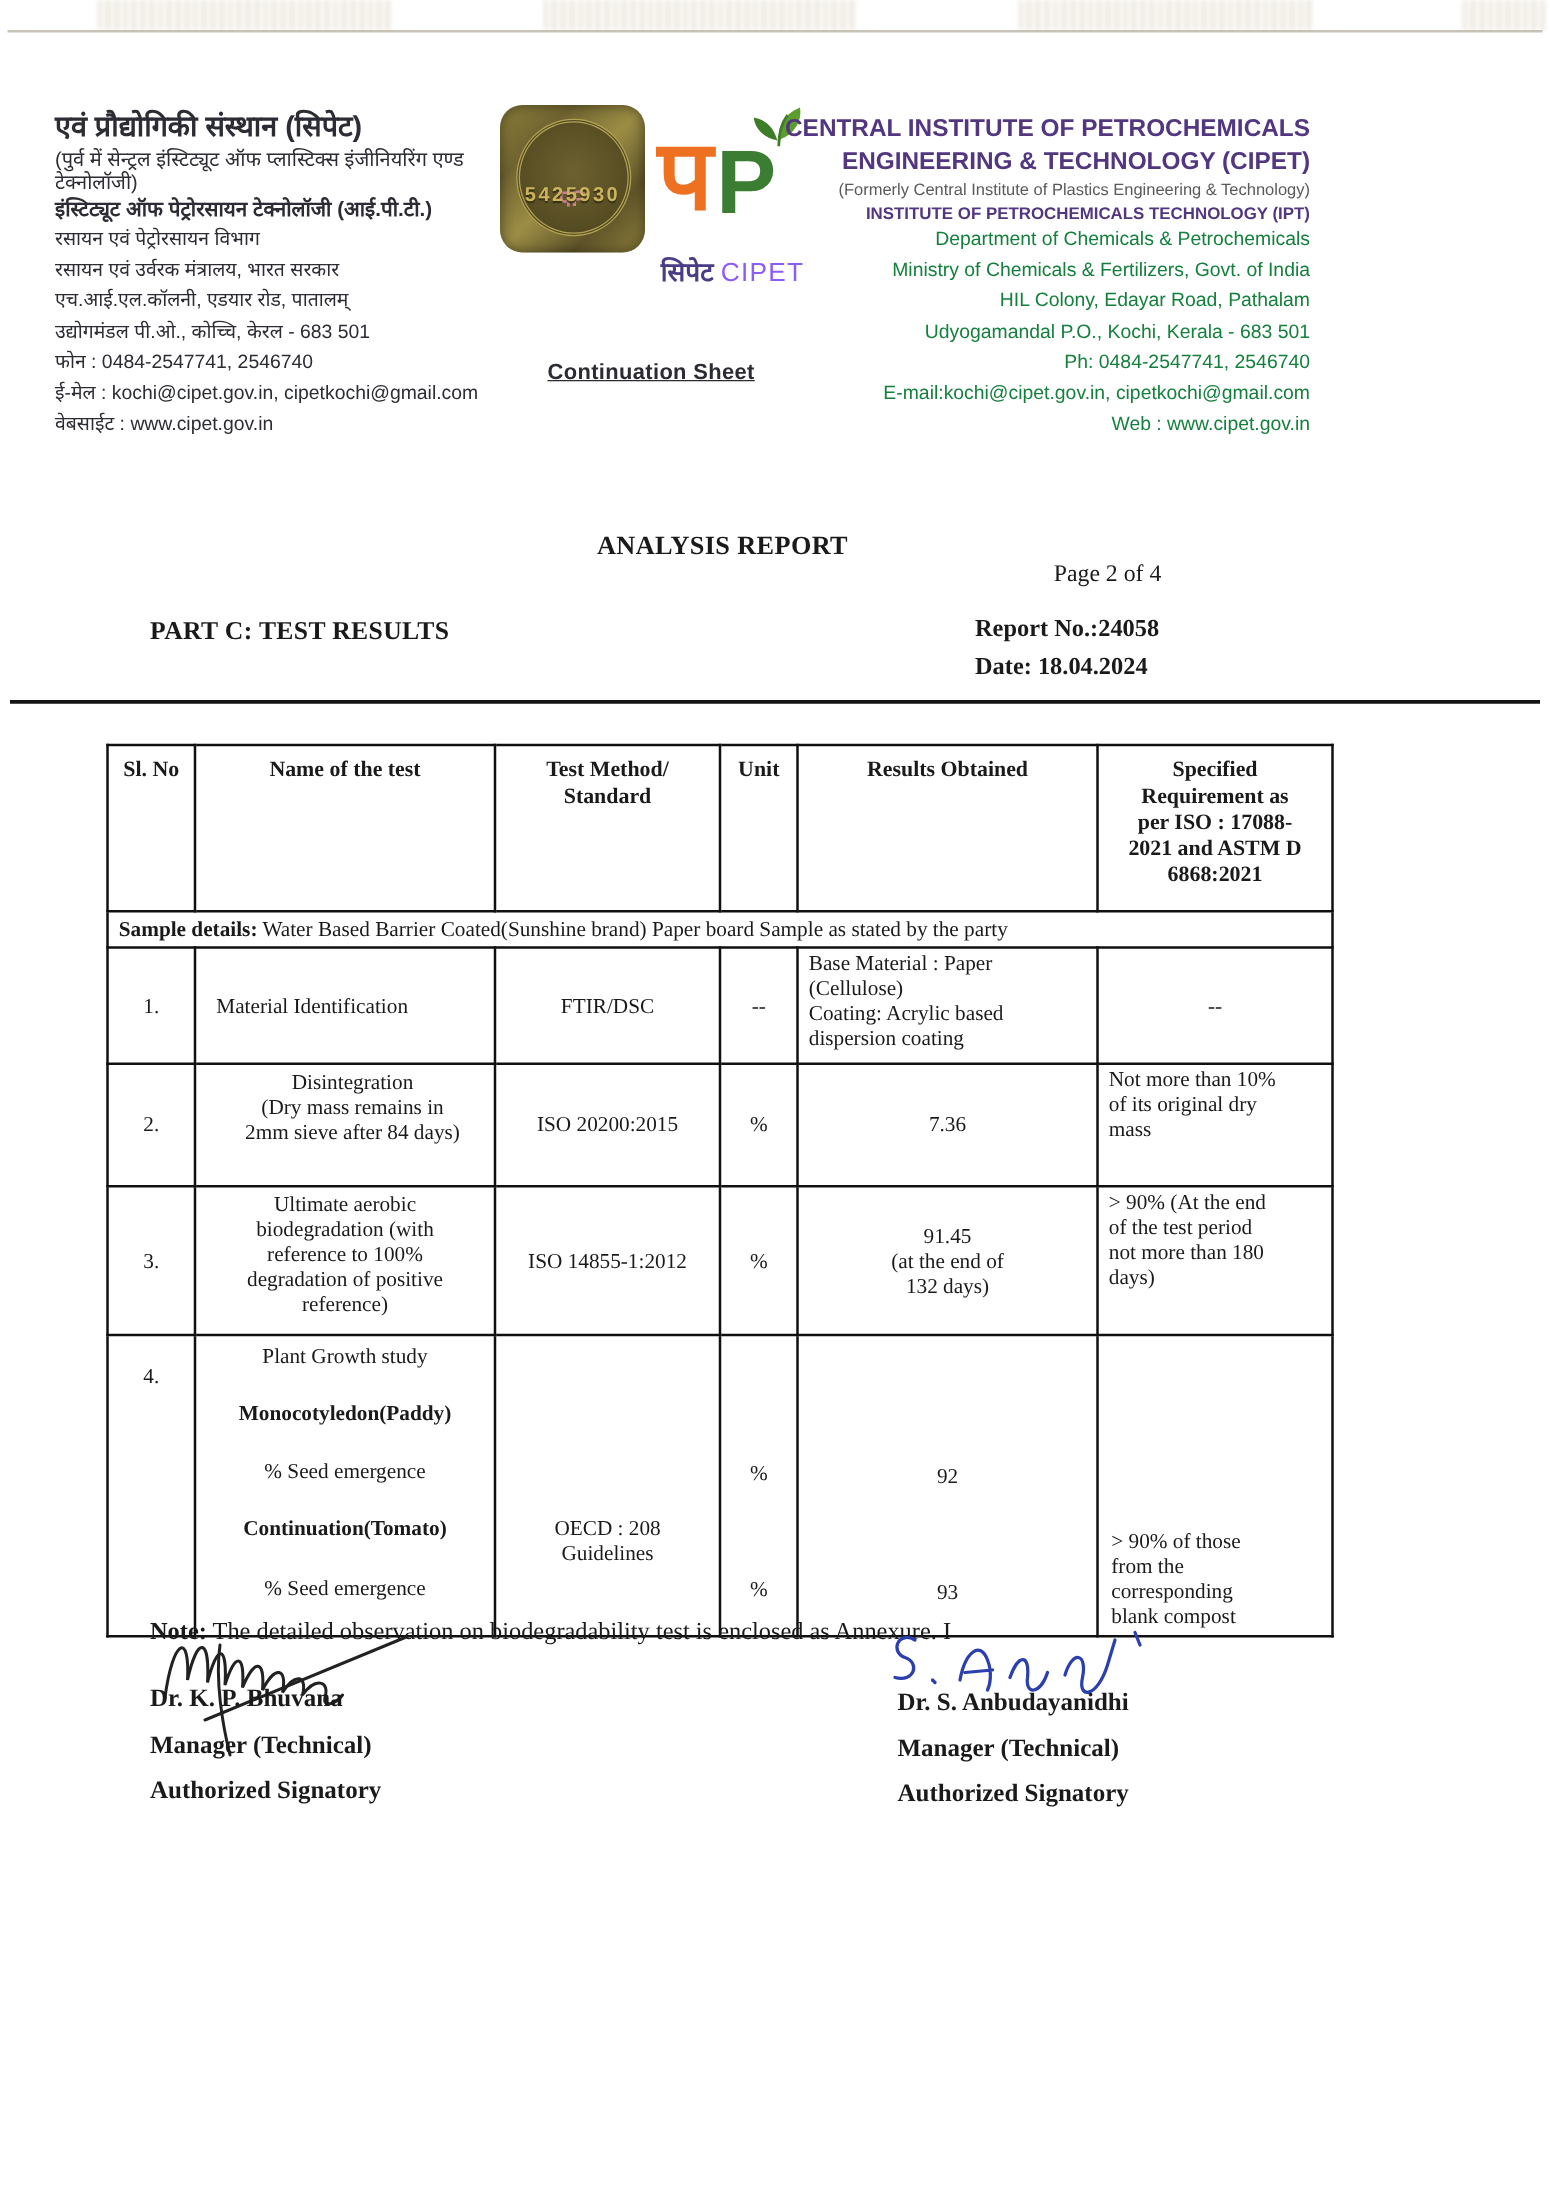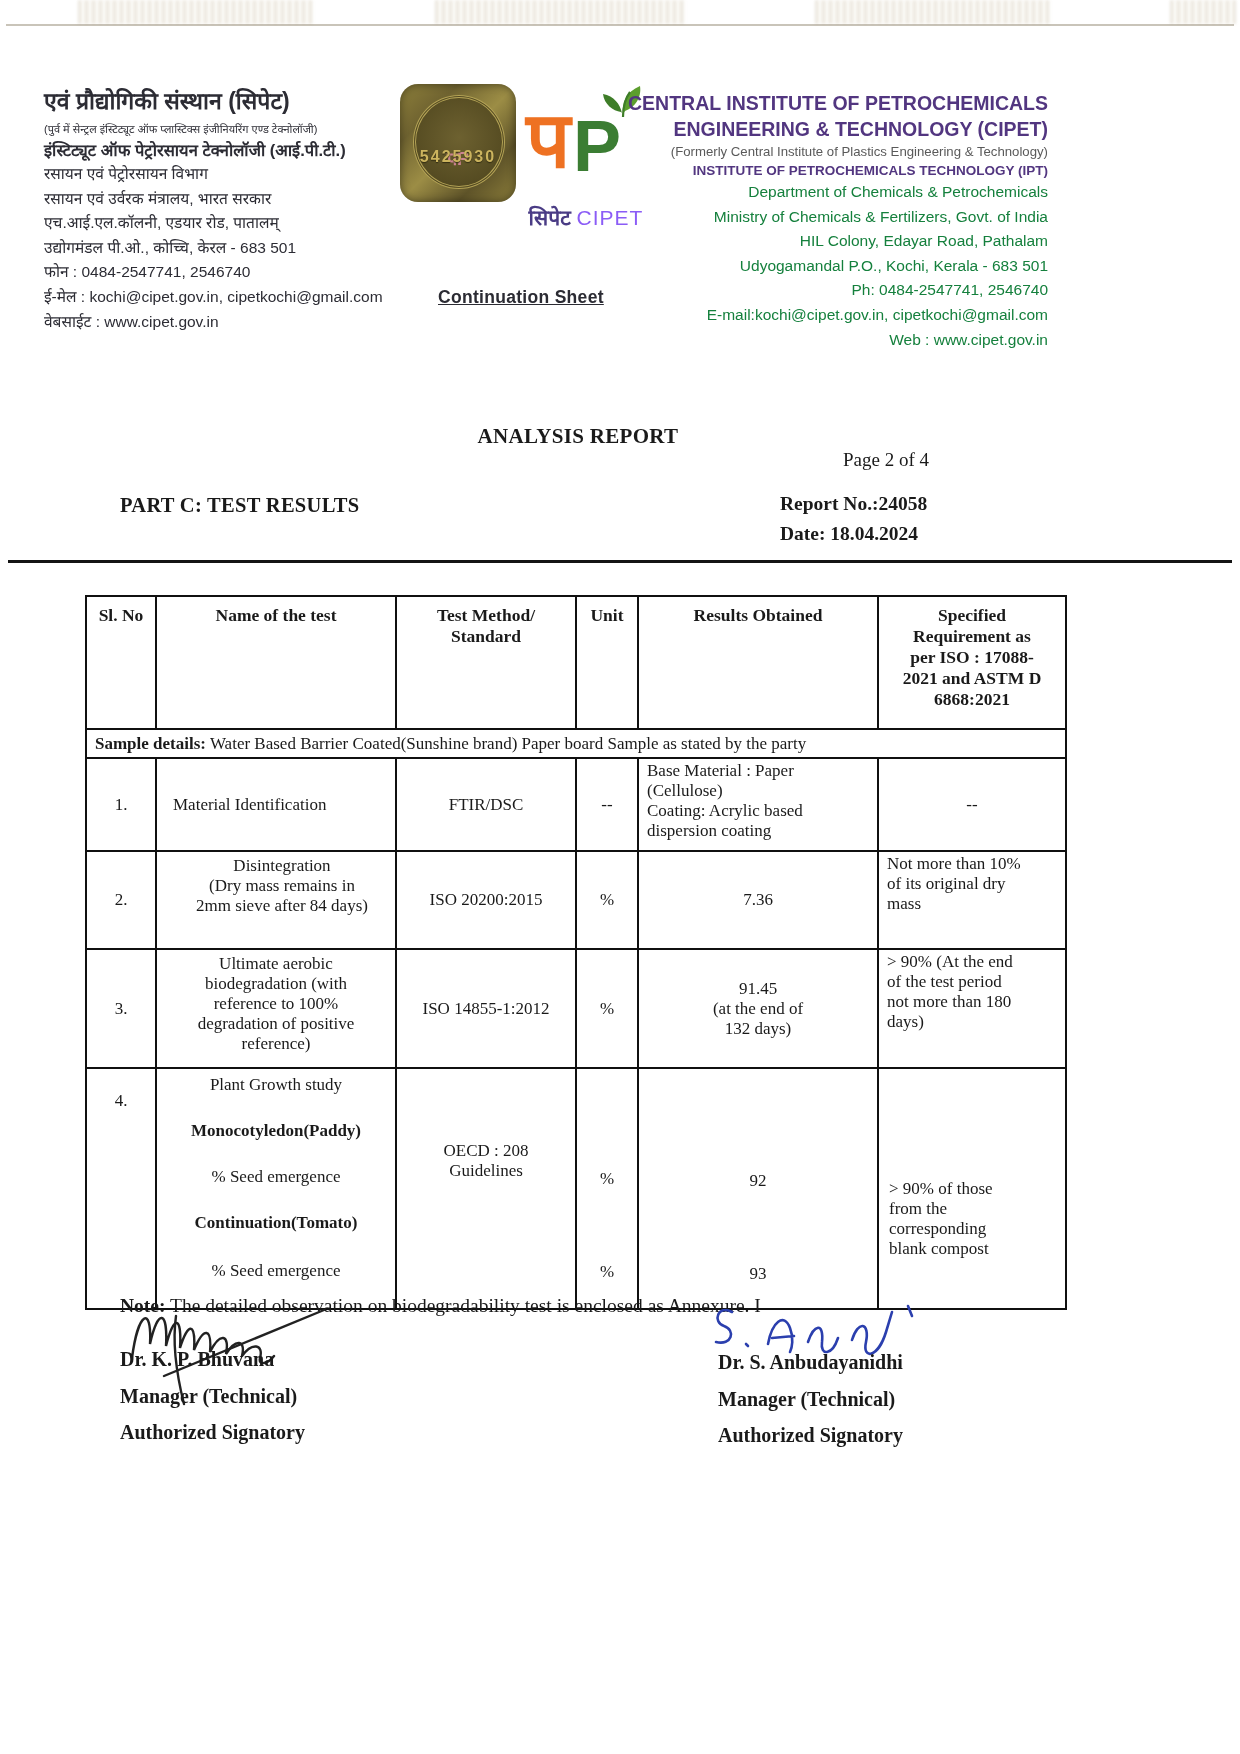--- a/index.html
+++ b/index.html
@@ -1,32 +1,32 @@
 <!DOCTYPE html>
 <html><head>
 <meta charset="utf-8">
 <style>
   html,body { margin:0; padding:0; background:#e8e8e8; }
   .page {
     position:relative; width:1240px; height:1754px; margin:0 auto;
     background:#ffffff; overflow:hidden;
     font-family:"Liberation Serif", serif; color:#1a1a1a;
   }
-  .pre { white-space:pre-line; }
+  .pre { white-space:pre-line;margin-top:44px; }
 
   
   .blotch { position:absolute; top:0; height:24px; opacity:.55; filter:blur(1.5px);
     background:repeating-linear-gradient(90deg, rgba(168,148,108,.40) 0 3px, rgba(210,196,160,.18) 3px 7px); }
   .topline { position:absolute; top:24px; left:6px; right:6px; height:1.5px; background:rgba(135,125,100,.45); }
 
   
   .hdr-left { position:absolute; left:44px; top:86px; width:345px;
     font-family:"Liberation Sans", sans-serif; color:#2c2c34; }
   .hl-big  { font-size:23px; font-weight:bold; line-height:31px; }
-  .hl-small{ font-size:11px; line-height:18px; margin-top:3px; }
+  .hl-small{ font-size:16px; line-height:18px; margin-top:3px; }
   .hl-bold { font-size:16.5px; font-weight:bold; line-height:24px; }
   .hl-norm { font-size:15.5px; line-height:24.6px; }
 
   
   .holo { position:absolute; left:400px; top:84px; width:116px; height:118px; border-radius:18px;
     background:linear-gradient(135deg,#8d7f3b,#6f6330 25%,#9c8d45 50%,#5f5429 75%,#8d7f3b);
     box-shadow:inset 0 0 10px rgba(0,0,0,.45); }
   .holo-circle { position:absolute; left:13px; top:11px; width:86px; height:88px; border-radius:50%;
     border:3px double #b3a255;
     background:radial-gradient(circle at 50% 45%, #6d6130 0%, #564c22 70%, #463e1c 100%); }
@@ -241,21 +241,21 @@
         <div class="abs w100c" style="top:22px;">4.</div>
       </td>
       <td>
         <div class="abs w100c" style="top:6px;">Plant Growth study</div>
         <div class="abs w100c bold" style="top:52px;">Monocotyledon(Paddy)</div>
         <div class="abs w100c" style="top:98px;">% Seed emergence</div>
         <div class="abs w100c bold" style="top:144px;">Continuation(Tomato)</div>
         <div class="abs w100c" style="top:192px;">% Seed emergence</div>
       </td>
       <td>
-        <div class="abs w100c pre" style="top:72px;">OECD : 208
+        <div class="abs w100c pre" style="top:100px;">OECD : 208
 Guidelines</div>
       </td>
       <td>
         <div class="abs w100c" style="top:100px;">%</div>
         <div class="abs w100c" style="top:193px;">%</div>
       </td>
       <td>
         <div class="abs w100c" style="top:102px;">92</div>
         <div class="abs w100c" style="top:195px;">93</div>
       </td>

